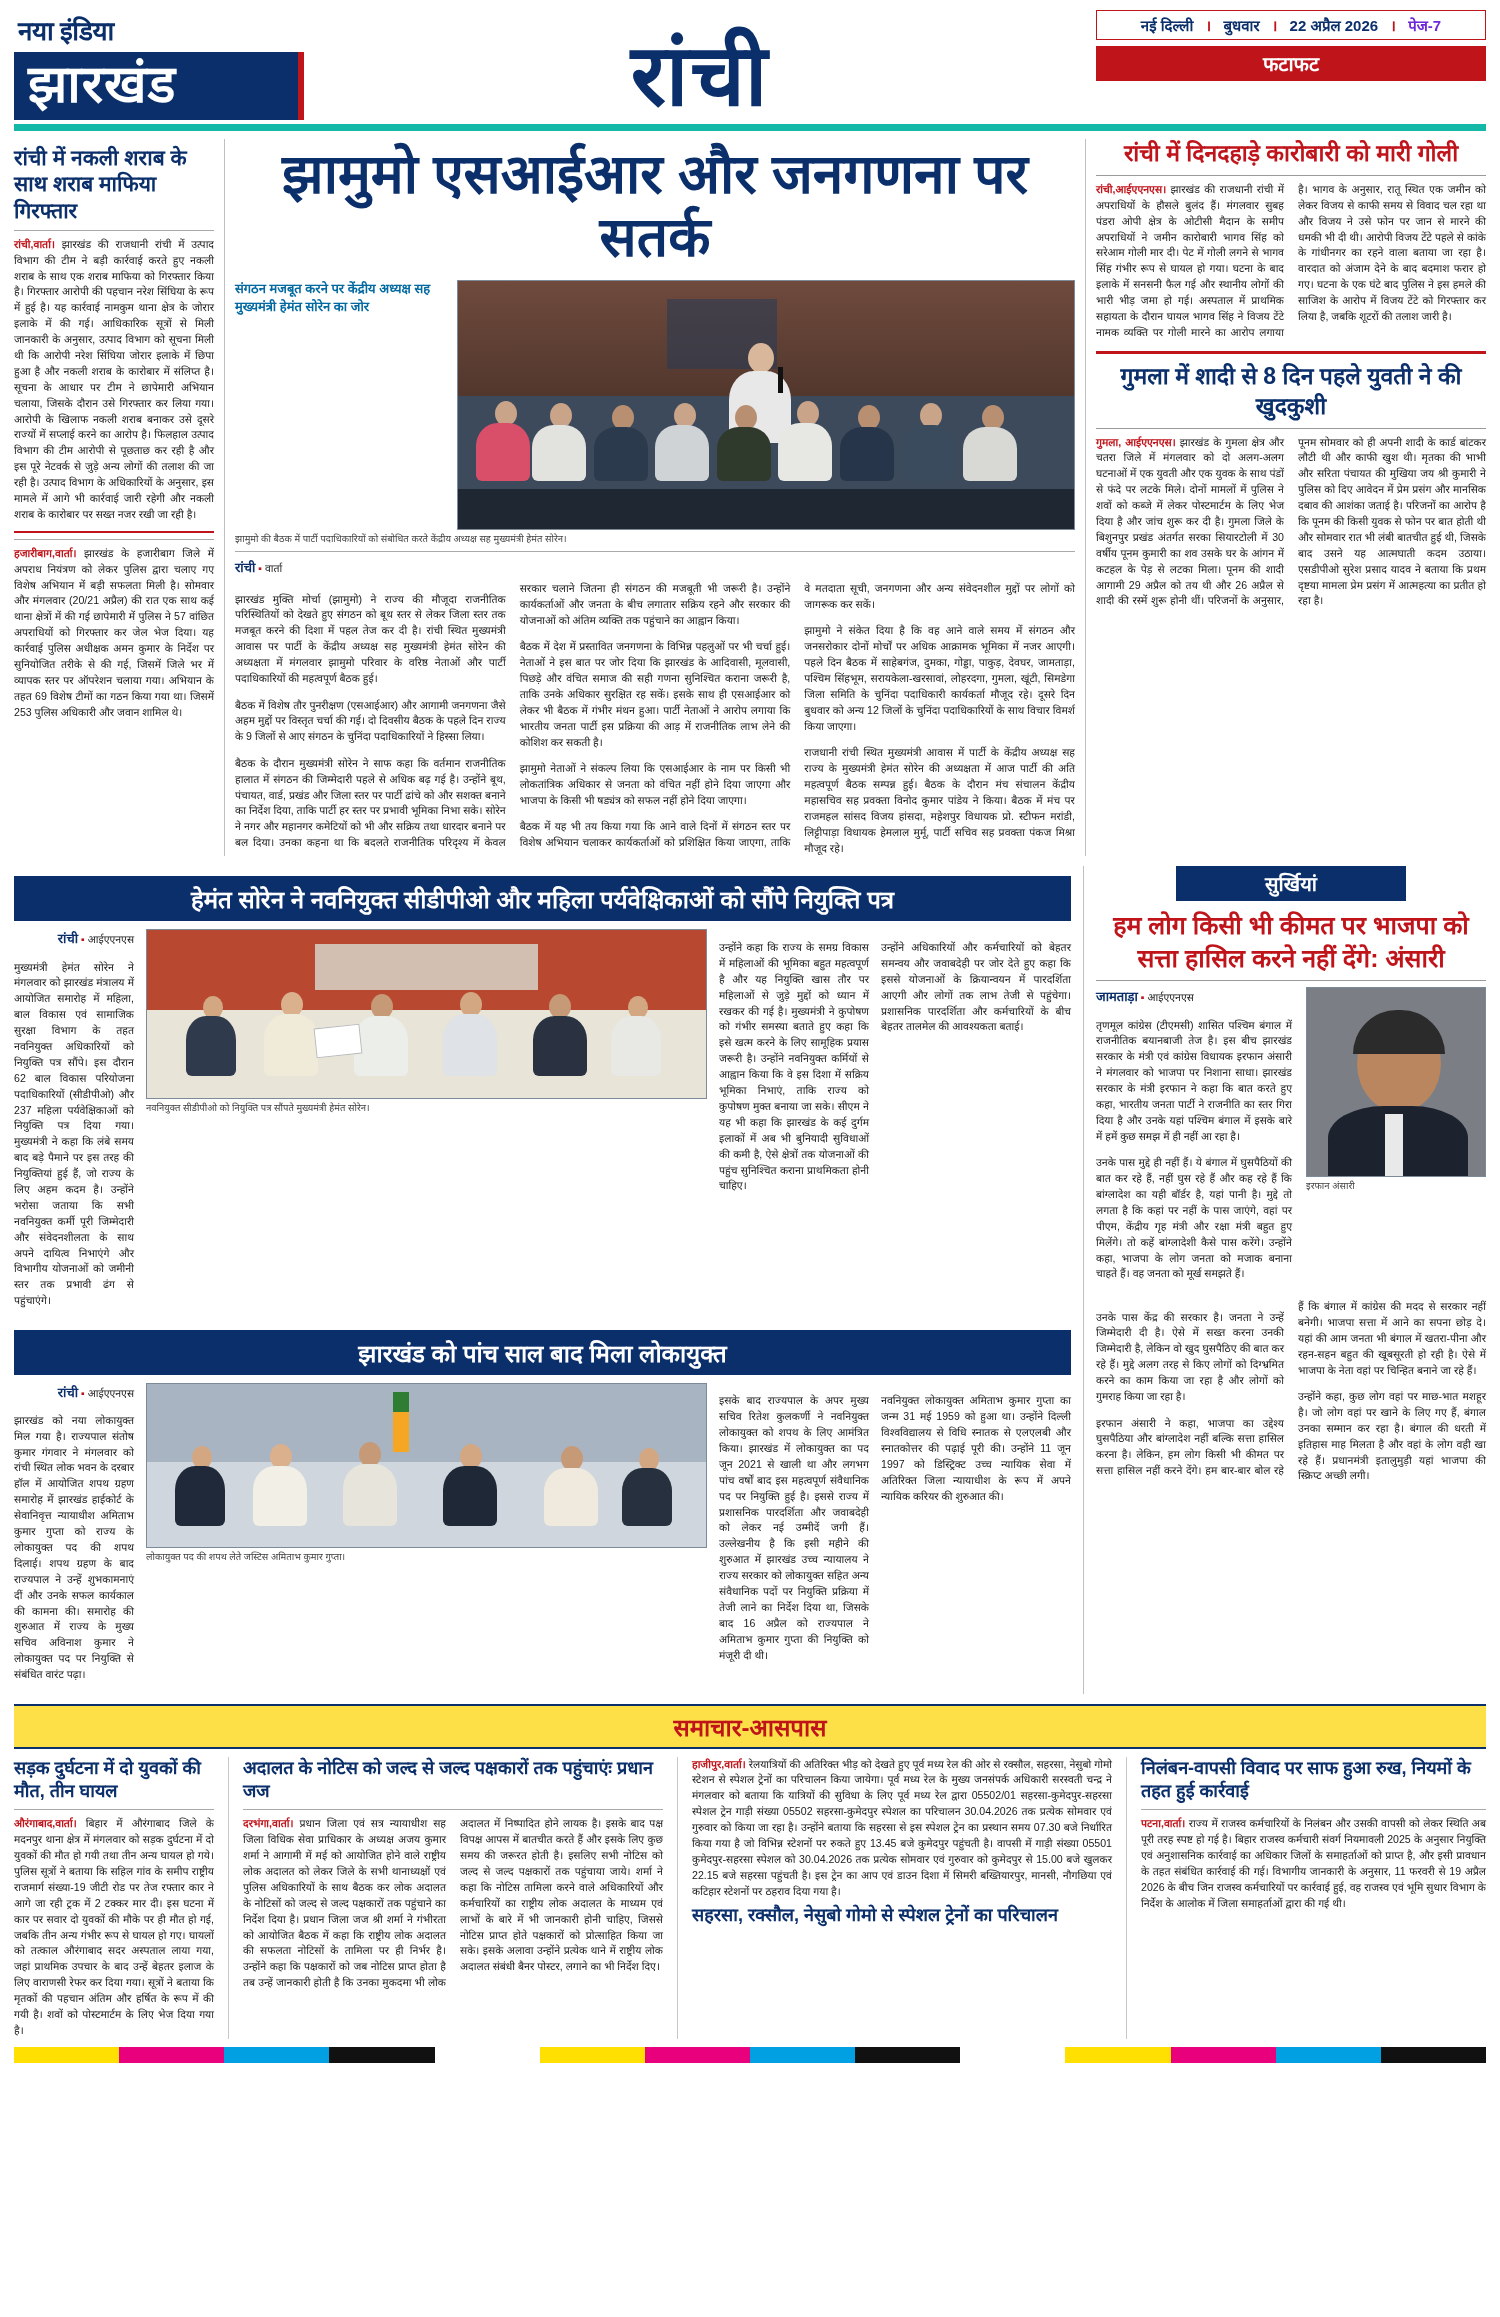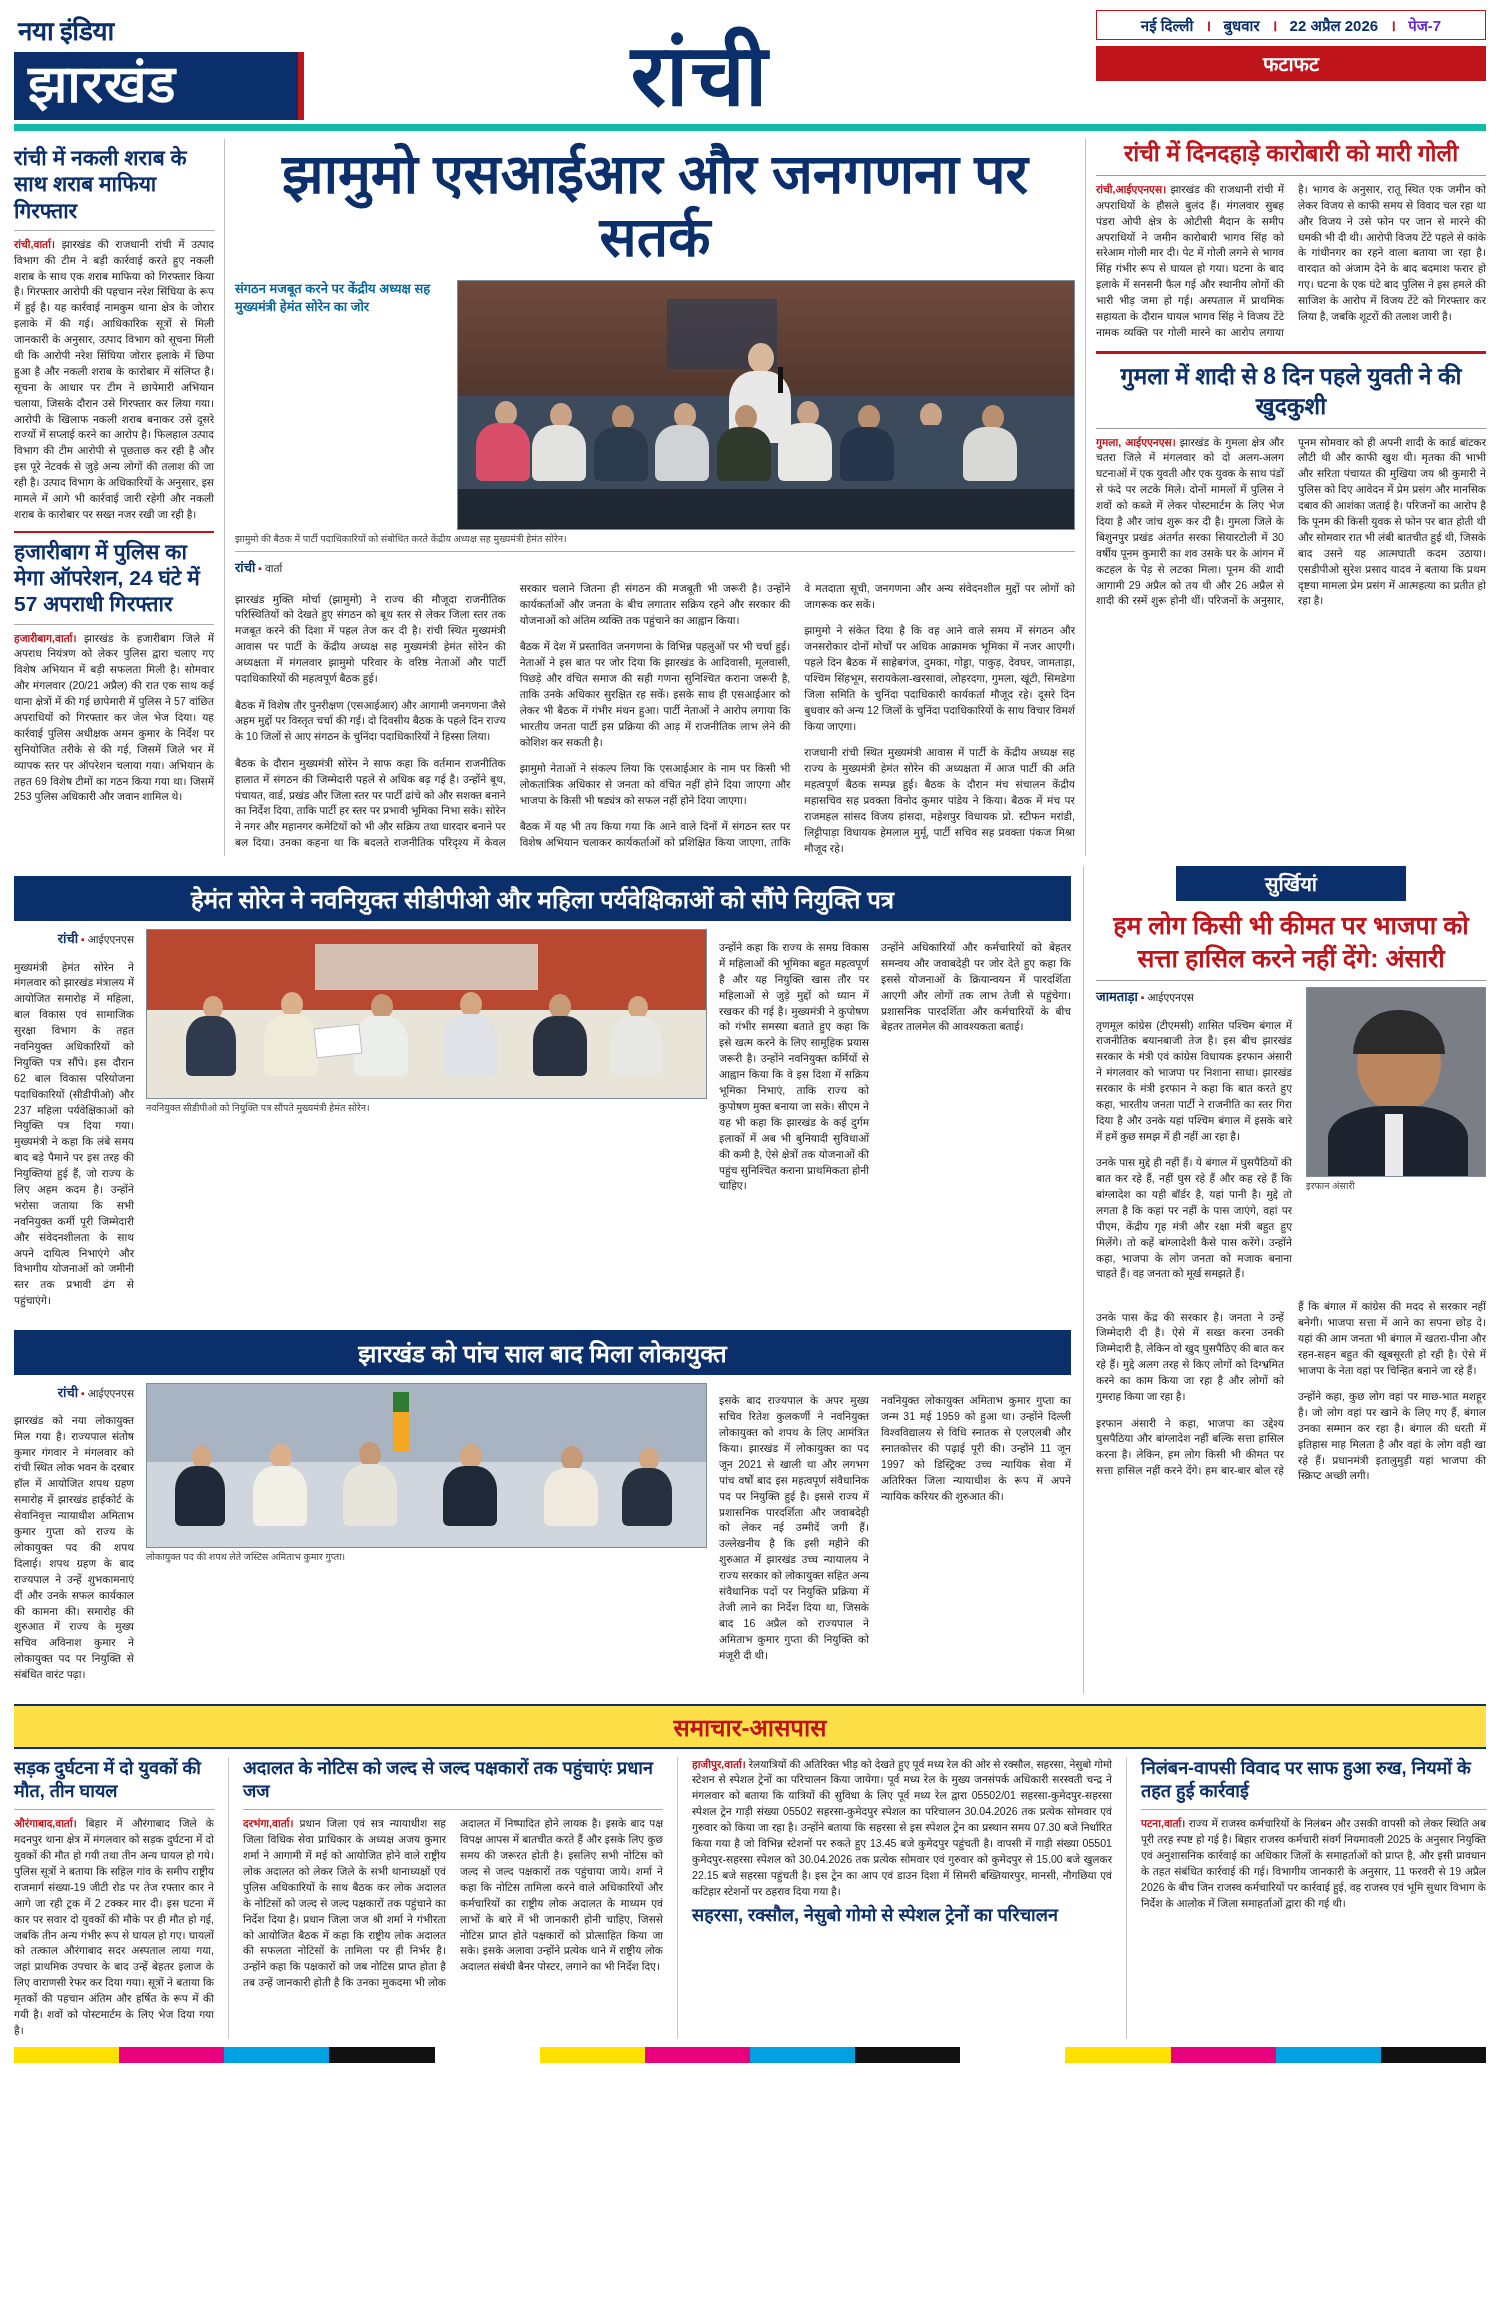--- a/index.html
+++ b/index.html
@@ -119,21 +119,20 @@
   <div class="grid">
 
     <div class="col-left">
       <div class="lead-hd">रांची में नकली शराब के साथ शराब माफिया गिरफ्तार</div>
       <div class="divider-h"></div>
       <div class="body-txt">
         <span class="dateline-in">रांची,वार्ता।</span>
         <span>झारखंड की राजधानी रांची में उत्पाद विभाग की टीम ने बड़ी कार्रवाई करते हुए नकली शराब के साथ एक शराब माफिया को गिरफ्तार किया है। गिरफ्तार आरोपी की पहचान नरेश सिंघिया के रूप में हुई है। यह कार्रवाई नामकुम थाना क्षेत्र के जोरार इलाके में की गई। आधिकारिक सूत्रों से मिली जानकारी के अनुसार, उत्पाद विभाग को सूचना मिली थी कि आरोपी नरेश सिंघिया जोरार इलाके में छिपा हुआ है और नकली शराब के कारोबार में संलिप्त है। सूचना के आधार पर टीम ने छापेमारी अभियान चलाया, जिसके दौरान उसे गिरफ्तार कर लिया गया। आरोपी के खिलाफ नकली शराब बनाकर उसे दूसरे राज्यों में सप्लाई करने का आरोप है। फिलहाल उत्पाद विभाग की टीम आरोपी से पूछताछ कर रही है और इस पूरे नेटवर्क से जुड़े अन्य लोगों की तलाश की जा रही है। उत्पाद विभाग के अधिकारियों के अनुसार, इस मामले में आगे भी कार्रवाई जारी रहेगी और नकली शराब के कारोबार पर सख्त नजर रखी जा रही है।</span>
       </div>
       <div style="border-top:2px solid #c0141b; margin:8px 0 6px 0;"></div>
-      <div class="lead-hd">हजारीबाग में पुलिस का मेगा ऑपरेशन, 24 घंटे में 57 अपराधी गिरफ्तार</div>
       <div class="divider-h"></div>
       <div class="body-txt">
         <span class="dateline-in">हजारीबाग,वार्ता।</span>
         <span>झारखंड के हजारीबाग जिले में अपराध नियंत्रण को लेकर पुलिस द्वारा चलाए गए विशेष अभियान में बड़ी सफलता मिली है। सोमवार और मंगलवार (20/21 अप्रैल) की रात एक साथ कई थाना क्षेत्रों में की गई छापेमारी में पुलिस ने 57 वांछित अपराधियों को गिरफ्तार कर जेल भेज दिया। यह कार्रवाई पुलिस अधीक्षक अमन कुमार के निर्देश पर सुनियोजित तरीके से की गई, जिसमें जिले भर में व्यापक स्तर पर ऑपरेशन चलाया गया। अभियान के तहत 69 विशेष टीमों का गठन किया गया था। जिसमें 253 पुलिस अधिकारी और जवान शामिल थे।</span>
       </div>
     </div>
 
     <div style="border-left:1px solid #c0c0c0;"></div>
 
     <div class="col-mid">
@@ -177,21 +176,21 @@
       <div class="divider-h"></div>
 
       <div class="body-txt" style="margin-bottom:4px;">
         <span style="font-weight:bold;color:#0b2f6b;font-size:13px;">रांची</span>
         <span style="color:#c0141b;">▪</span>
         <span style="font-size:10.5px;">वार्ता</span>
       </div>
 
       <div class="col3 body-txt">
         <p>झारखंड मुक्ति मोर्चा (झामुमो) ने राज्य की मौजूदा राजनीतिक परिस्थितियों को देखते हुए संगठन को बूथ स्तर से लेकर जिला स्तर तक मजबूत करने की दिशा में पहल तेज कर दी है। रांची स्थित मुख्यमंत्री आवास पर पार्टी के केंद्रीय अध्यक्ष सह मुख्यमंत्री हेमंत सोरेन की अध्यक्षता में मंगलवार झामुमो परिवार के वरिष्ठ नेताओं और पार्टी पदाधिकारियों की महत्वपूर्ण बैठक हुई।</p>
-        <p>बैठक में विशेष तौर पुनरीक्षण (एसआईआर) और आगामी जनगणना जैसे अहम मुद्दों पर विस्तृत चर्चा की गई। दो दिवसीय बैठक के पहले दिन राज्य के 10 जिलों से आए संगठन के चुनिंदा पदाधिकारियों ने हिस्सा लिया।</p>
+        <p>बैठक में विशेष तौर पुनरीक्षण (एसआईआर) और आगामी जनगणना जैसे अहम मुद्दों पर विस्तृत चर्चा की गई। दो दिवसीय बैठक के पहले दिन राज्य के 9 जिलों से आए संगठन के चुनिंदा पदाधिकारियों ने हिस्सा लिया।</p>
         <p>बैठक के दौरान मुख्यमंत्री सोरेन ने साफ कहा कि वर्तमान राजनीतिक हालात में संगठन की जिम्मेदारी पहले से अधिक बढ़ गई है। उन्होंने बूथ, पंचायत, वार्ड, प्रखंड और जिला स्तर पर पार्टी ढांचे को और सशक्त बनाने का निर्देश दिया, ताकि पार्टी हर स्तर पर प्रभावी भूमिका निभा सके। सोरेन ने नगर और महानगर कमेटियों को भी और सक्रिय तथा धारदार बनाने पर बल दिया। उनका कहना था कि बदलते राजनीतिक परिदृश्य में केवल सरकार चलाने जितना ही संगठन की मजबूती भी जरूरी है। उन्होंने कार्यकर्ताओं और जनता के बीच लगातार सक्रिय रहने और सरकार की योजनाओं को अंतिम व्यक्ति तक पहुंचाने का आह्वान किया।</p>
         <p>बैठक में देश में प्रस्तावित जनगणना के विभिन्न पहलुओं पर भी चर्चा हुई। नेताओं ने इस बात पर जोर दिया कि झारखंड के आदिवासी, मूलवासी, पिछड़े और वंचित समाज की सही गणना सुनिश्चित कराना जरूरी है, ताकि उनके अधिकार सुरक्षित रह सकें। इसके साथ ही एसआईआर को लेकर भी बैठक में गंभीर मंथन हुआ। पार्टी नेताओं ने आरोप लगाया कि भारतीय जनता पार्टी इस प्रक्रिया की आड़ में राजनीतिक लाभ लेने की कोशिश कर सकती है।</p>
         <p>झामुमो नेताओं ने संकल्प लिया कि एसआईआर के नाम पर किसी भी लोकतांत्रिक अधिकार से जनता को वंचित नहीं होने दिया जाएगा और भाजपा के किसी भी षड्यंत्र को सफल नहीं होने दिया जाएगा।</p>
         <p>बैठक में यह भी तय किया गया कि आने वाले दिनों में संगठन स्तर पर विशेष अभियान चलाकर कार्यकर्ताओं को प्रशिक्षित किया जाएगा, ताकि वे मतदाता सूची, जनगणना और अन्य संवेदनशील मुद्दों पर लोगों को जागरूक कर सकें।</p>
         <p>झामुमो ने संकेत दिया है कि वह आने वाले समय में संगठन और जनसरोकार दोनों मोर्चों पर अधिक आक्रामक भूमिका में नजर आएगी। पहले दिन बैठक में साहेबगंज, दुमका, गोड्डा, पाकुड़, देवघर, जामताड़ा, पश्चिम सिंहभूम, सरायकेला-खरसावां, लोहरदगा, गुमला, खूंटी, सिमडेगा जिला समिति के चुनिंदा पदाधिकारी कार्यकर्ता मौजूद रहे। दूसरे दिन बुधवार को अन्य 12 जिलों के चुनिंदा पदाधिकारियों के साथ विचार विमर्श किया जाएगा।</p>
         <p>राजधानी रांची स्थित मुख्यमंत्री आवास में पार्टी के केंद्रीय अध्यक्ष सह राज्य के मुख्यमंत्री हेमंत सोरेन की अध्यक्षता में आज पार्टी की अति महत्वपूर्ण बैठक सम्पन्न हुई। बैठक के दौरान मंच संचालन केंद्रीय महासचिव सह प्रवक्ता विनोद कुमार पांडेय ने किया। बैठक में मंच पर राजमहल सांसद विजय हांसदा, महेशपुर विधायक प्रो. स्टीफन मरांडी, लिट्टीपाड़ा विधायक हेमलाल मुर्मू, पार्टी सचिव सह प्रवक्ता पंकज मिश्रा मौजूद रहे।</p>
       </div>
     </div>
 
     <div style="border-left:1px solid #c0c0c0;"></div>

